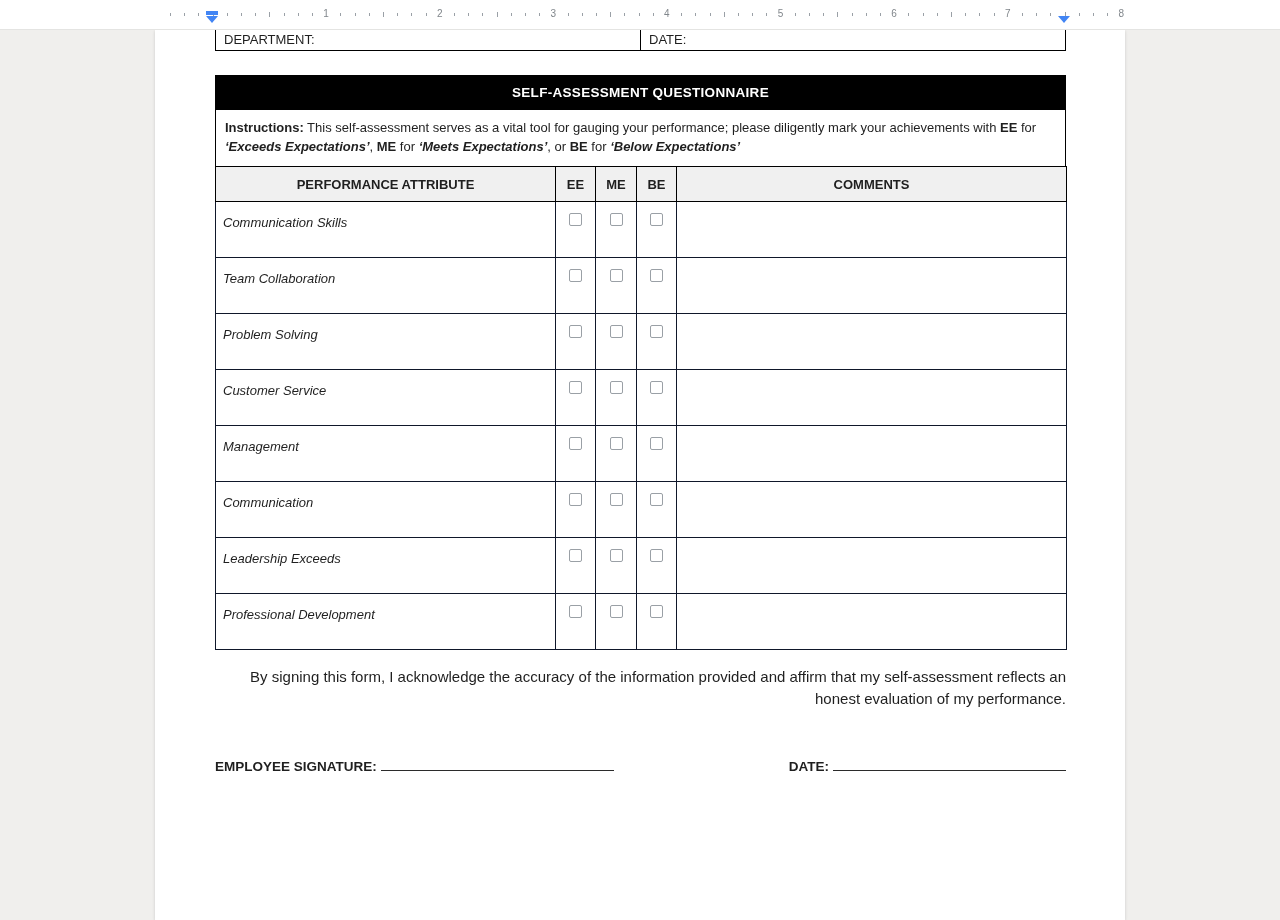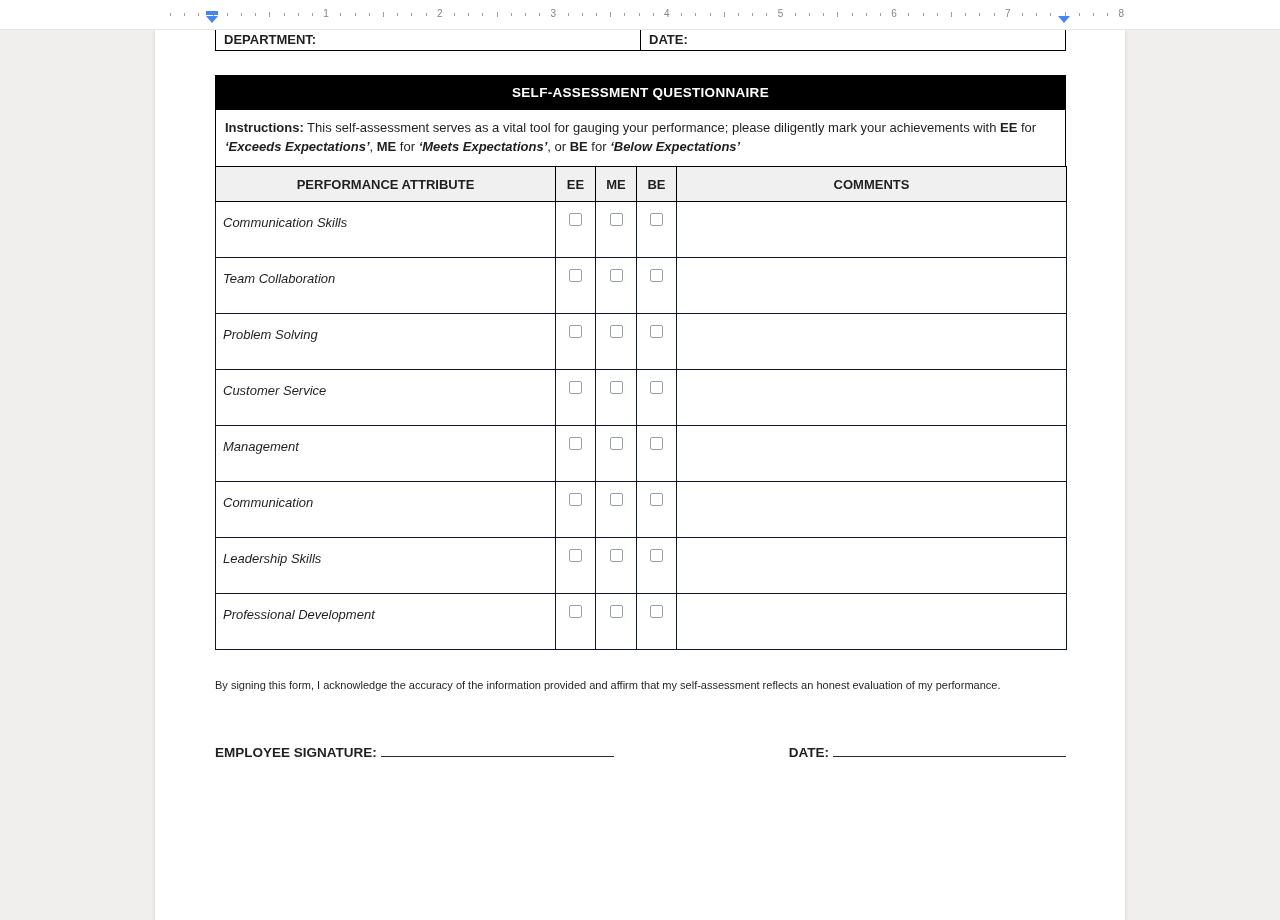--- a/index.html
+++ b/index.html
@@ -37,21 +37,21 @@
   .content { padding:0 59px 0 60px; }
   
   .dd-row { height:21px; overflow:hidden; }
   .dd-inner { display:flex; height:42px; margin-top:-21px; }
   .dd-cell {
     border:1px solid #000; height:100%;
     display:flex; align-items:flex-end; padding:0 0 3px 8px;
   }
   .dd-cell.left  { width:425px; border-right:none; }
   .dd-cell.right { width:426px; }
-  .dd-label { font-weight:bold; font-size:13px; }
+  .dd-label { font-weight:normal; font-size:13px; }
   
   .title-bar {
     margin-top:24px; height:35px; line-height:35px;
     background:#000; color:#fff; text-align:center;
     font-weight:bold; font-size:13.5px; letter-spacing:0.3px;
   }
   
   .instructions {
     border:1px solid #000; border-top:none; border-bottom:none;
     padding:8px 10px 10px 9px; font-size:13px; line-height:19px;
@@ -64,22 +64,22 @@
   }
   td { border:1px solid #0f172a; vertical-align:top;font-style:italic; }
   td.attr { padding:13px 8px 0 7px; font-size:13px; height:56px; }
   td.check { padding-top:11px; }
   .checkbox {
     width:13px; height:13px; margin:0 auto;
     border:1.5px solid #9aa0a6; border-radius:2px; background:#fff;
   }
   
   .ack {
-    margin-top:24px; text-align:left;
-    font-size:11px; line-height:22px;
+    margin-top:16px; text-align:right;
+    font-size:15px; line-height:22px;
   }
   .sig-row {
     display:flex; justify-content:space-between;
     margin-top:48px; font-size:13.5px;
   }
   .sig-label { font-weight:bold; }
   .sig-line {
     display:inline-block; width:233px; height:13px;
     border-bottom:1.5px solid #2b2b2b; margin-left:4px;
   }
@@ -280,21 +280,21 @@
               </td>
               <td class="check">
                 <div class="checkbox"></div>
               </td>
               <td class="check">
                 <div class="checkbox"></div>
               </td>
               <td></td>
             </tr>
             <tr>
-              <td class="attr">Leadership Skills</td>
+              <td class="attr">Leadership Exceeds</td>
               <td class="check">
                 <div class="checkbox"></div>
               </td>
               <td class="check">
                 <div class="checkbox"></div>
               </td>
               <td class="check">
                 <div class="checkbox"></div>
               </td>
               <td></td>

